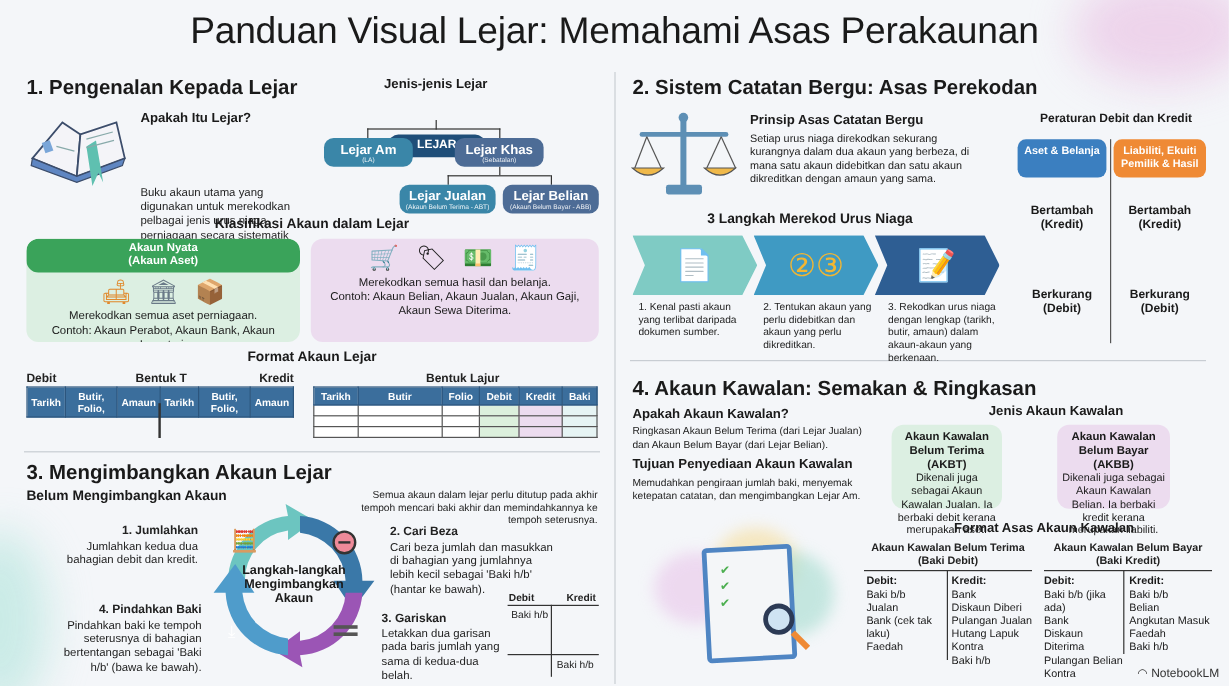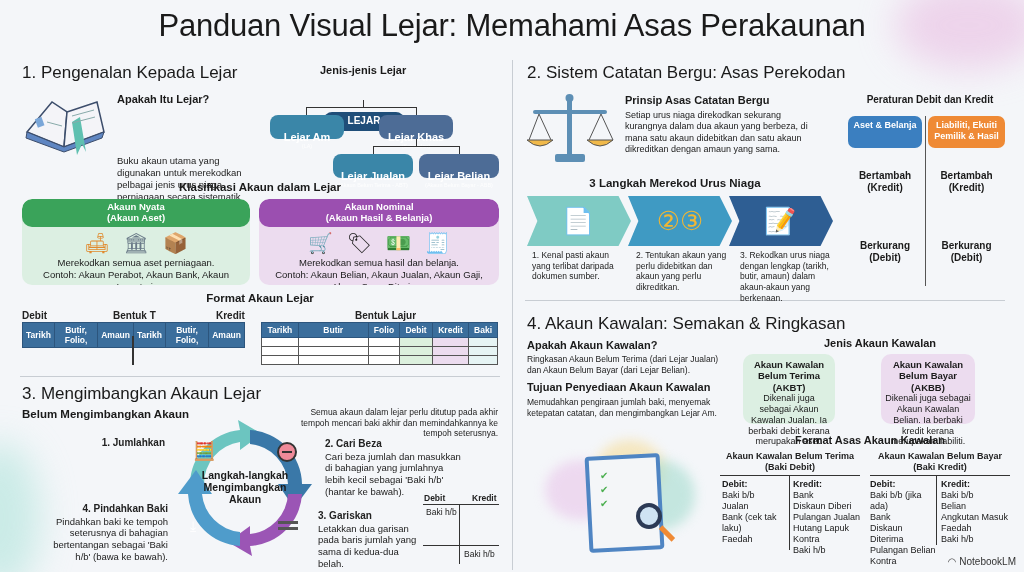--- a/index.html
+++ b/index.html
@@ -15,28 +15,28 @@
   .blob-bl { left: -40px; bottom: -20px; width: 80px; height: 150px; background: #a8e2d8; }
 
   .abs { position: absolute; }
   .title {
     position: absolute; top: 8px; left: 0; width: 1024px; text-align: center;
     font-size: 31px; font-weight: 400; letter-spacing: -.2px;
   }
   .divider-v { position: absolute; left: 512px; top: 60px; width: 1px; height: 510px; background: #c8cdd3; }
   .divider-h { position: absolute; height: 1px; background: #c8cdd3; }
 
-  h2 { font-size: 17px; font-weight: 400; position: absolute; }
+  h2 { font-size: 17px; font-weight: 700; position: absolute; }
   h3 { font-size: 12px; font-weight: 700; position: absolute; }
   .txt { font-size: 9.5px; line-height: 1.25; position: absolute; color: #222; }
   .c { text-align: center; }
   .r { text-align: right; }
 
   
-  .node { position: absolute; border-radius: 8px; color: #fff; text-align: center; font-weight: 700; font-size: 11px; padding-top: 16px; }
+  .node { position: absolute; border-radius: 8px; color: #fff; text-align: center; font-weight: 700; font-size: 11px; padding-top: 4px; }
   .node small { display: block; font-size: 5.5px; font-weight: 400; opacity: .9; }
   .line { position: absolute; background: #333; }
 
   
   .clbox { position: absolute; border-radius: 10px; overflow: hidden; }
   .clhead { color: #fff; font-weight: 700; font-size: 9.5px; text-align: center; padding: 3px 0; line-height: 1.15; border-radius: 10px; }
   .clicons { display: flex; justify-content: center; gap: 14px; padding: 4px 0 2px; font-size: 20px; }
   .cltext { font-size: 9.5px; text-align: center; line-height: 1.25; padding: 0 8px; }
 
   
@@ -116,24 +116,20 @@
     <div class="clicons">
       <span style="color:#e08a2e;">🛋</span>
       <span style="color:#6a7a88;">🏛</span>
       <span style="color:#d98f3a;">📦</span>
     </div>
     <div class="cltext">Merekodkan semua aset perniagaan.</div>
     <div class="cltext">Contoh: Akaun Perabot, Akaun Bank, Akaun Inventori.</div>
   </div>
 
   <div class="clbox" style="left:259px;top:199px;width:240px;height:86px;background:#ecdcef;">
-    <div class="clhead" style="background:#9b4fb0;">
-        <div>Akaun Nominal</div>
-        <div>(Akaun Hasil &amp; Belanja)</div>
-      </div>
     <div class="clicons">
       <span>🛒</span>
       <span>🏷</span>
       <span>💵</span>
       <span>🧾</span>
     </div>
     <div class="cltext">Merekodkan semua hasil dan belanja.</div>
     <div class="cltext">Contoh: Akaun Belian, Akaun Jualan, Akaun Gaji, Akaun Sewa Diterima.</div>
   </div>
 
@@ -195,20 +191,21 @@
 </section>
 
 <section>
   <h2 style="left:22px;top:384px;">3. Mengimbangkan Akaun Lejar</h2>
   <h3 style="left:22px;top:408px;font-size:11.5px;">Belum Mengimbangkan Akaun</h3>
 
   <div class="txt r" style="left:290px;top:407px;width:208px;font-size:8.5px;">Semua akaun dalam lejar perlu ditutup pada akhir tempoh mencari baki akhir dan memindahkannya ke tempoh seterusnya.</div>
 
   <div class="txt r" style="left:40px;top:437px;width:125px;">
     <b style="display:block;font-size:10px;">1. Jumlahkan</b>
+    <span>Jumlahkan kedua dua bahagian debit dan kredit.</span>
   </div>
   <div class="txt r" style="left:40px;top:503px;width:128px;">
     <b style="display:block;font-size:10px;">4. Pindahkan Baki</b>
     <span>Pindahkan baki ke tempoh seterusnya di bahagian bertentangan sebagai 'Baki h/b' (bawa ke bawah).</span>
   </div>
 
   <div class="abs" style="left:170px;top:412px;width:150px;height:158px;">
     <svg width="150" height="158" viewBox="0 0 150 158">
       <path d="M20 72 A55 55 0 0 1 70 18 L68 8 L92 22 L70 38 L70 30 A42 42 0 0 0 34 72 Z" fill="#6cc5c0"></path>
       <path d="M80 18 A55 55 0 0 1 132 72 L142 72 L124 96 L108 72 L118 72 A42 42 0 0 0 80 32 Z" fill="#3a78a8"></path>

